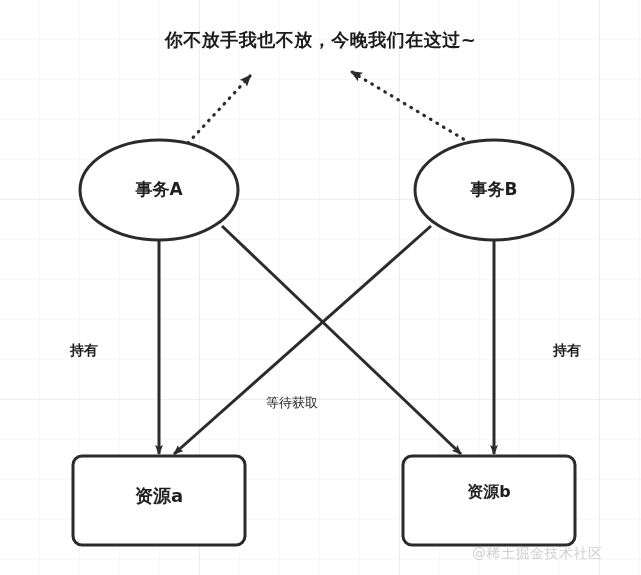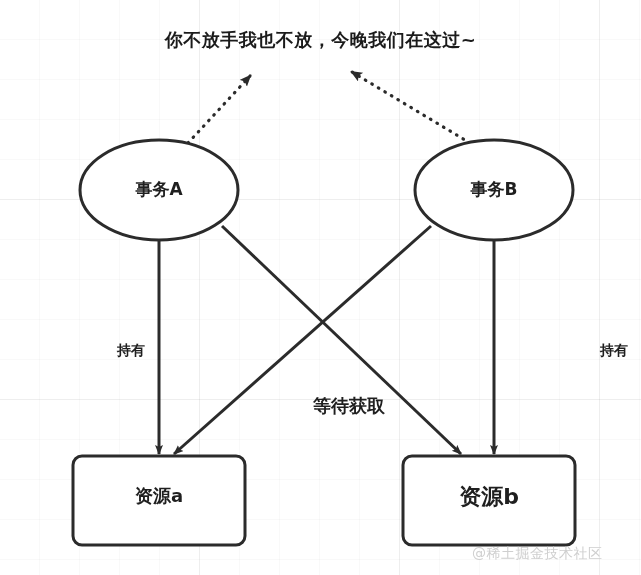--- a/index.html
+++ b/index.html
@@ -49,37 +49,36 @@
   }
   .txn-label {
     font-size: 17px;
     font-weight: bold;
   }
   .res-a-label {
     font-size: 18px;
     font-weight: 600;
   }
   .res-b-label {
-    font-size: 22px;
+    font-size: 16px;
     font-weight: bold;
   }
   .edge-label {
     position: absolute;
     color: #1f1f1f;
     white-space: nowrap;
     pointer-events: none;
-    margin-left: 47px;
   }
   .hold-label {
     font-size: 14px;
     font-weight: 600;
   }
   .wait-label {
-    font-size: 18px;
-    font-weight: bold;
+    font-size: 13px;
+    font-weight: normal;
   }
   .watermark {
     position: absolute;
     left: 472px;
     top: 545px;
     font-size: 14px;
     color: #cfcfcf;
     white-space: nowrap;
     letter-spacing: 0.5px;
   }

